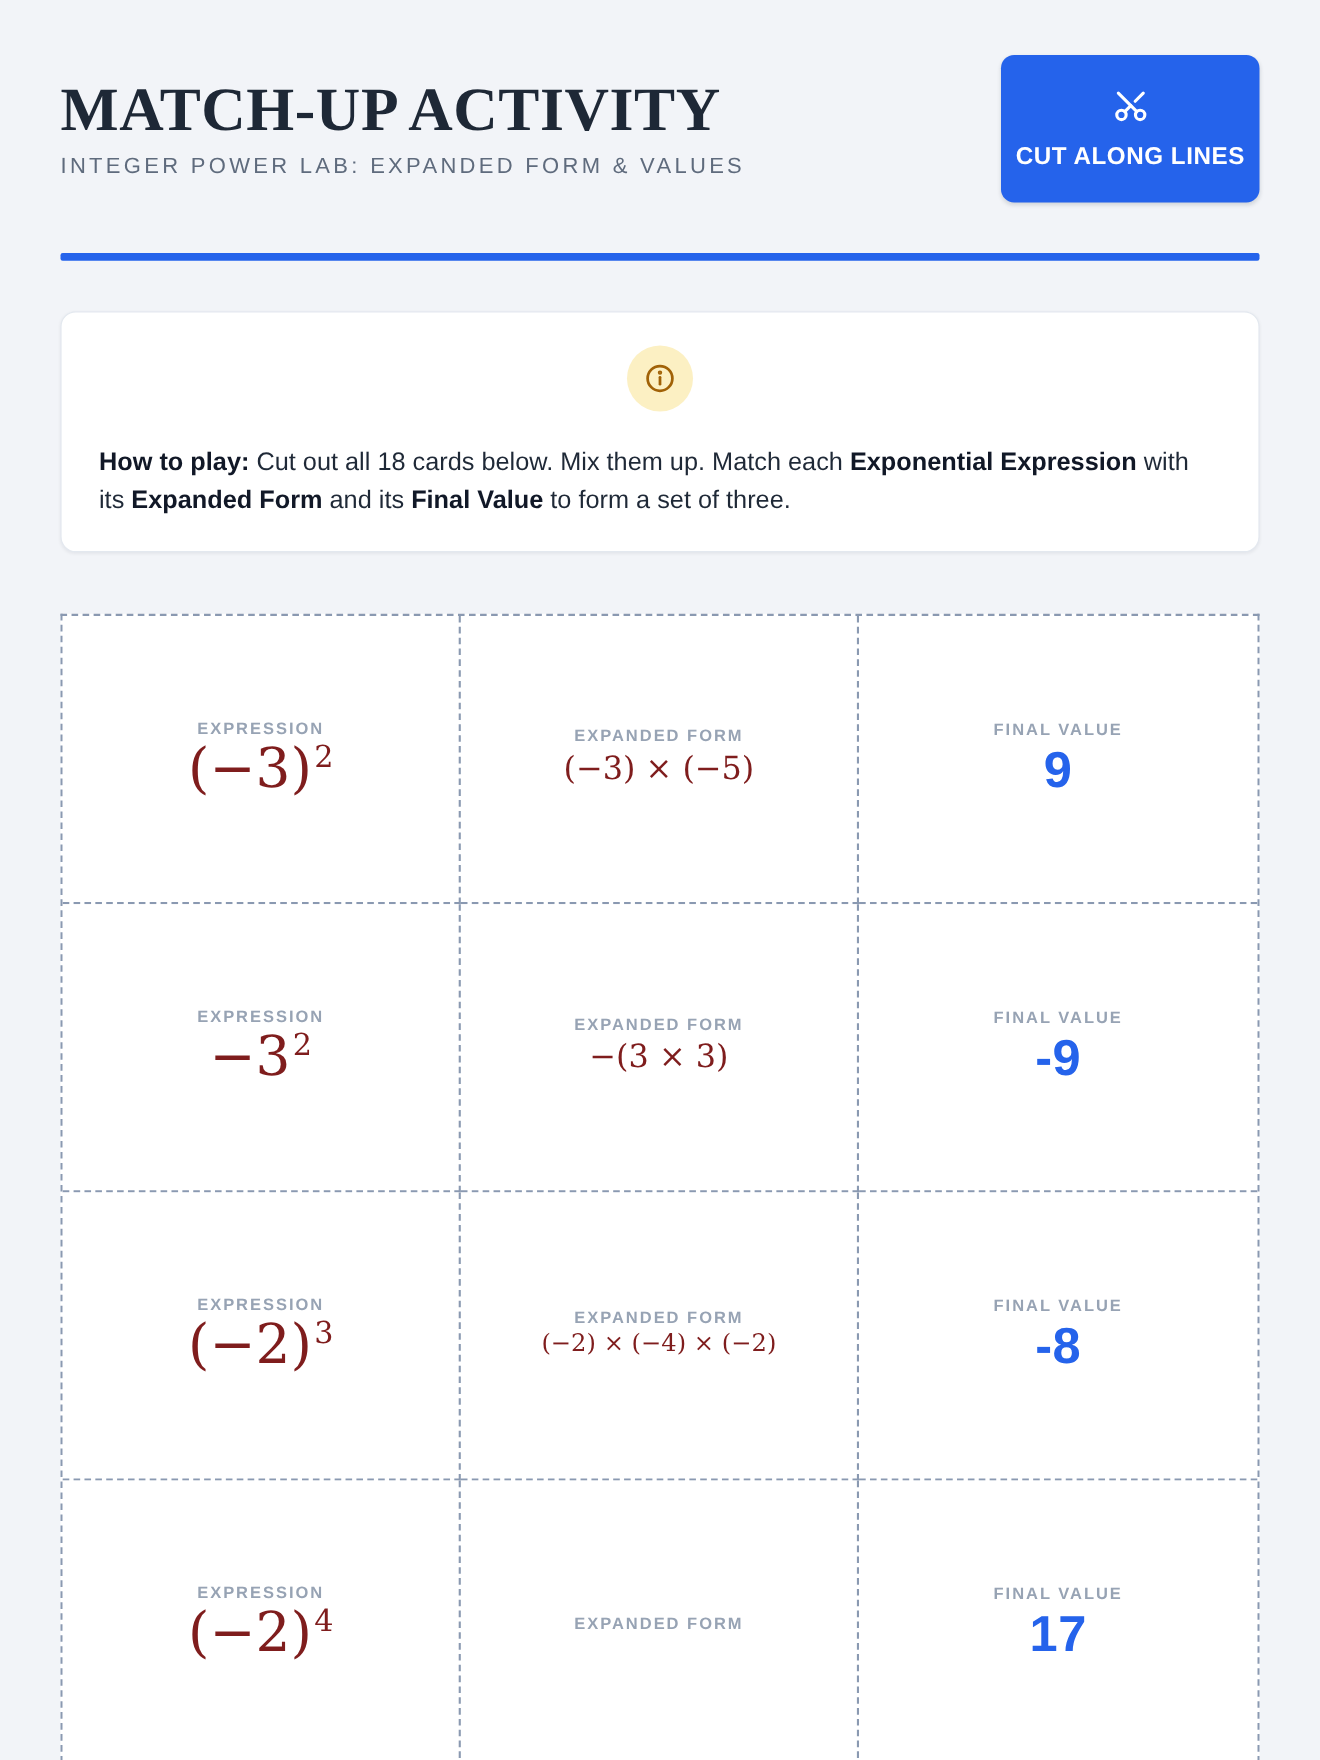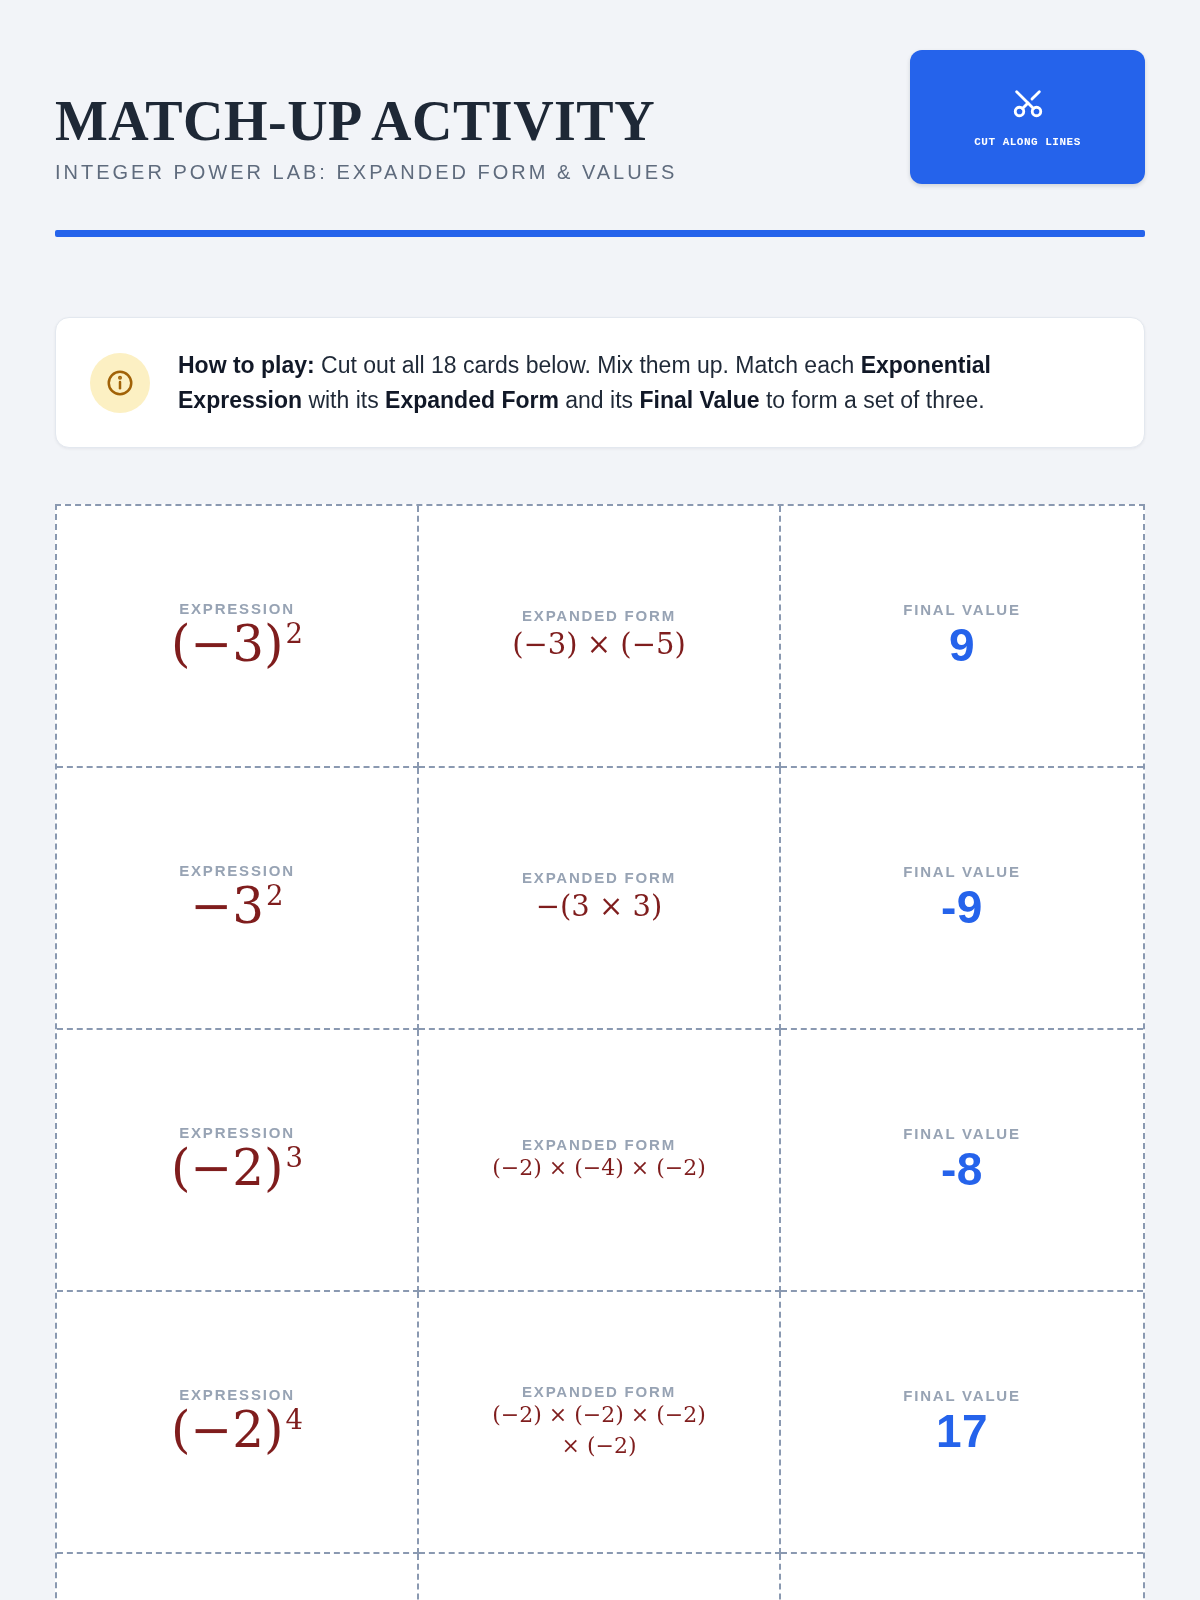--- a/index.html
+++ b/index.html
@@ -8,21 +8,21 @@
     width: 1200px;
     height: 1600px;
     overflow: hidden;
     background: #f2f4f8;
     font-family: "Liberation Sans", sans-serif;
     color: #1f2937;
   }
   .page { padding: 50px 55px 0 55px; width: 1200px; }
 
   
-  .header { display: flex; justify-content: space-between; align-items: flex-end; }
+  .header { display: flex; justify-content: space-between; align-items: center; }
   .title {
     margin: 0;
     font-family: "Liberation Serif", "DejaVu Serif", serif;
     font-weight: 900;
     font-size: 56px;
     line-height: 1.0;
     color: #1e2836;
     letter-spacing: 0.5px;
   }
   .subtitle {
@@ -41,35 +41,36 @@
     color: #ffffff;
     display: flex;
     flex-direction: column;
     align-items: center;
     justify-content: center;
     gap: 16px;
     cursor: pointer;
     box-shadow: 0 2px 4px rgba(16,24,40,.15);
   }
   .cut-btn .ico { width: 34px; height: 34px; transform: rotate(-90deg); }
-  .cut-btn .lbl { font-size: 11px; font-weight: bold; letter-spacing: 0.5px; font-family: Liberation Mono, monospace; }
+  .cut-btn .lbl { font-size: 22px; font-weight: bold; letter-spacing: 0.5px; font-family: Liberation Sans, sans-serif; }
 
   .rule { height: 7px; background: #2563eb; margin-top: 46px; border-radius: 2px; }
 
   
   .howto {
-    margin-top: 80px;
+    margin-top: 46px;
     background: #ffffff;
     border: 1px solid #e3e8ef;
     border-radius: 14px;
     padding: 30px 34px;
     display: flex;
     align-items: center;
     gap: 28px;
     box-shadow: 0 1px 3px rgba(16,24,40,.06);
+    flex-direction: column;
   }
   .info-badge {
     flex: none;
     width: 60px; height: 60px;
     border-radius: 50%;
     background: #fcf0c3;
     display: flex; align-items: center; justify-content: center;
   }
   .info-badge svg { width: 30px; height: 30px; }
   .howto-text { margin: 0; font-size: 23px; line-height: 1.5; color: #1f2937; }
@@ -190,21 +191,20 @@
     <div class="card-label">FINAL VALUE</div>
     <div class="value">-8</div>
   </div>
 
   <div class="cell">
     <div class="card-label">EXPRESSION</div>
     <div class="math expr"><span>(−2)</span><sup>4</sup></div>
   </div>
   <div class="cell">
     <div class="card-label">EXPANDED FORM</div>
-    <div class="math expanded sm">(−2) × (−2) × (−2) × (−2)</div>
   </div>
   <div class="cell">
     <div class="card-label">FINAL VALUE</div>
     <div class="value">17</div>
   </div>
 
   <div class="cell">
     <div class="card-label"></div>
 
   </div>

